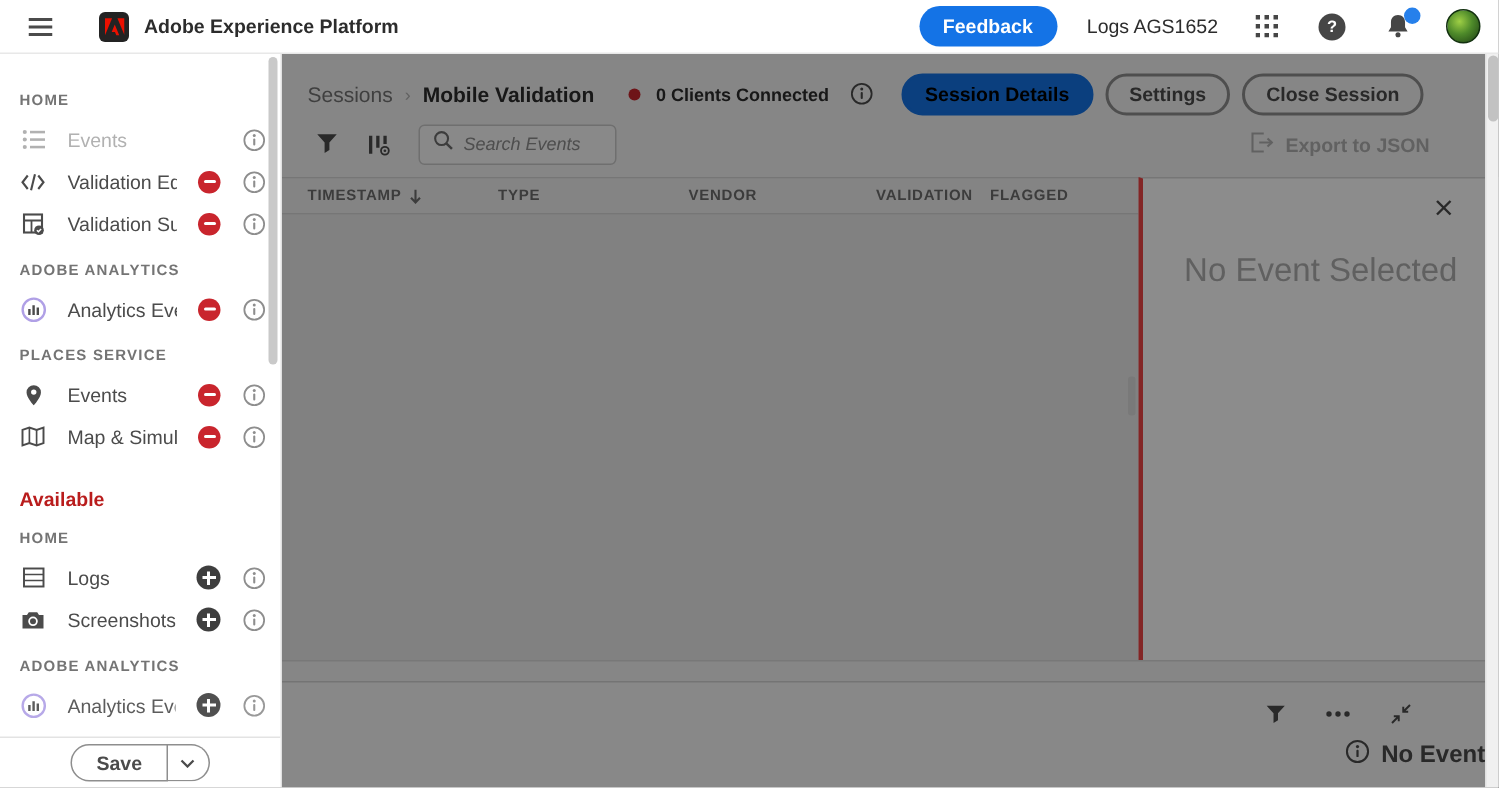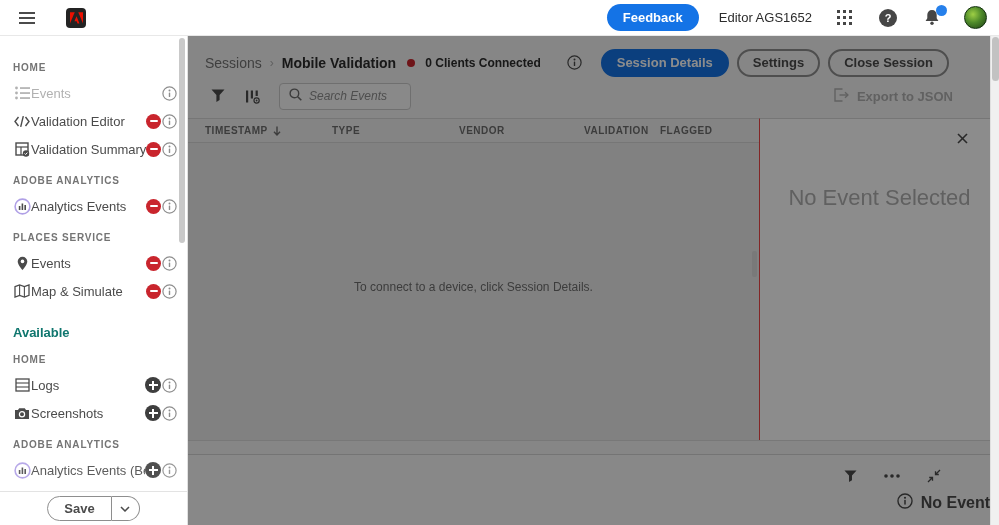--- a/index.html
+++ b/index.html
@@ -33,36 +33,36 @@
 
   
   .shell { display:flex; height:489px; }
 
   
   .sidebar { width:188px; background:#fff; border-right:1px solid #e1e1e1; position:relative;
              overflow:hidden; flex:0 0 188px; }
   .sidebar-scroll { padding-top:14px; }
   .section-label { font-size:10px; font-weight:700; color:#747474; letter-spacing:0.8px;
                    padding:12px 12px 6px 13px; }
-  .side-item { display:flex; align-items:center; height:28px; padding:0 10px 0 13px; gap:0;
+  .side-item { display:flex; align-items:center; height:28px; padding:0 10px 0 13px; gap:14px;
                font-size:13px; color:#4b4b4b; cursor:pointer; }
   .si-icon { width:18px; display:flex; align-items:center; justify-content:center; flex:0 0 18px; }
   .si-label { flex:1; white-space:nowrap; overflow:hidden; }
   .si-label.disabled { color:#b1b1b1; }
   .badge-minus { width:15px; height:15px; border-radius:50%; background:#c9252d; position:relative;
                  cursor:pointer; flex:0 0 15px; }
   .badge-minus::after { content:""; position:absolute; left:3.5px; top:6.5px; width:8px; height:2px;
                         background:#fff; border-radius:1px; }
   .badge-plus { width:16px; height:16px; border-radius:50%; background:#3e3e3e; position:relative;
                 cursor:pointer; flex:0 0 16px; }
   .badge-plus::before { content:""; position:absolute; left:3.5px; top:7px; width:9px; height:2px; background:#fff; }
   .badge-plus::after  { content:""; position:absolute; left:7px; top:3.5px; width:2px; height:9px; background:#fff; }
   .info-badge { width:16px; height:16px; flex:0 0 16px; display:flex; align-items:center;
                 justify-content:center; cursor:pointer; }
-  .avail-heading { font-size:13px; font-weight:700; color:#0f766e; padding:20px 12px 2px 13px; }
+  .avail-heading { font-size:13px; font-weight:700; color:#b91c1c; padding:20px 12px 2px 13px; }
   .clipped-row { opacity:0.9; }
   .sidebar-thumb { position:absolute; top:2px; right:2px; width:6px; height:205px;
                    background:#c9c9c9; border-radius:3px; }
   .save-bar { position:absolute; bottom:0; left:0; width:100%; height:34px; background:#fff;
               border-top:1px solid #e3e3e3; display:flex; align-items:center; justify-content:center; z-index:5; }
   .save-split { display:flex; }
   .save-main { height:25px; padding:0 16px; font-size:13px; font-weight:700; color:#4b4b4b;
                background:#fff; border:1px solid #8e8e8e; border-radius:13px 0 0 13px; cursor:pointer;
                font-family:inherit; }
   .save-chev { height:25px; width:28px; background:#fff; border:1px solid #8e8e8e; border-left:none;
@@ -77,24 +77,24 @@
   .os-thumb { position:absolute; top:1px; left:1px; width:7px; height:44px; background:#c2c2c2; border-radius:4px; }
 
   .main-header { display:flex; align-items:center; justify-content:space-between;
                  padding:13px 50px 6px 17px; height:46px; }
   .breadcrumb { display:flex; align-items:center; gap:8px; font-size:14px; }
   .crumb-root { color:#747474; cursor:pointer; }
   .crumb-sep { color:#b1b1b1; font-size:12px; }
   .crumb-current { color:#2c2c2c; font-weight:700; }
   .header-actions { display:flex; align-items:center; gap:8px; }
   .status-dot { width:8px; height:8px; border-radius:50%; background:#c9252d; margin-right:2px; }
-  .status-text { font-size:12px; font-weight:600; color:#2c2c2c; margin-right:18px; }
+  .status-text { font-size:12px; font-weight:600; color:#2c2c2c; margin-right:6px; }
   .pill-btn { height:28px; border-radius:14px; padding:0 14px; font-size:13px; font-weight:700;
               cursor:pointer; font-family:inherit; }
-  .pill-primary { background:#1473e6; border:2px solid #1473e6; color:#ffffff; margin-left:10px; }
+  .pill-primary { background:#1473e6; border:2px solid #1473e6; color:#000000; margin-left:10px; }
   .pill-quiet { background:transparent; border:2px solid #8e8e8e; color:#4b4b4b; }
 
   .toolbar { display:flex; align-items:center; padding:2px 46px 10px 17px; height:36px; }
   .tool-icon-btn { background:none; border:none; cursor:pointer; width:26px; height:26px;
                    display:flex; align-items:center; justify-content:center; margin-right:8px; }
   .search-box { display:flex; align-items:center; gap:7px; width:132px; height:27px;
                 background:#fafafa; border:1px solid #cacaca; border-radius:4px; padding:0 9px; margin-left:6px; }
   .search-box input { border:none; outline:none; background:transparent; width:100%;
                       font-size:12px; font-style:italic; color:#4b4b4b; font-family:inherit; }
   .search-box input::placeholder { color:#8e8e8e; }
@@ -108,22 +108,22 @@
                 border-bottom:1px solid #d8d8d8; background:#f0f0f0; }
   .th { font-size:10px; font-weight:700; color:#6e6e6e; letter-spacing:0.5px; }
   .th-ts { width:127px; display:flex; align-items:center; gap:5px; }
   .th-type { width:127px; } .th-vendor { width:125px; } .th-val { width:76px; } .th-flag { width:60px; }
   .empty-state { flex:1; display:flex; flex-direction:column; align-items:center; justify-content:center;
                  gap:16px; padding-bottom:10px; }
   .empty-title { font-size:26px; font-weight:300; color:#a8a8a8; }
   .empty-sub { font-size:12px; color:#6e6e6e; }
   .list-thumb { position:absolute; right:2px; top:132px; width:5px; height:26px; background:#dcdcdc; border-radius:2px; }
 
-  .detail-panel { width:240px; flex:0 0 240px; background:#fff; border-left:1px solid #ef4444;
-                  border-top:1px solid #d8d8d8; position:relative; padding-top:66px; }
+  .detail-panel { width:240px; flex:0 0 240px; background:#fff; border-left:3px solid #ef4444;
+                  border-top:1px solid #d8d8d8; position:relative; padding-top:48px; }
   .panel-close { position:absolute; top:8px; right:26px; background:none; border:none; cursor:pointer;
                  width:22px; height:22px; display:flex; align-items:center; justify-content:center; }
   .panel-title { font-size:22px; font-weight:300; color:#b0b0b0; text-align:center; margin-bottom:18px; }
   .panel-body { font-size:12px; color:#6e6e6e; text-align:center; width:176px; margin:0 auto; line-height:1.5; }
 
   .bottom-gap { height:14px; background:#f4f4f4; border-top:1px solid #dadada; }
   .bottom-panel { height:71px; background:#f7f7f7; border-top:1px solid #d4d4d4; position:relative; }
   .bottom-controls { display:flex; align-items:center; justify-content:flex-end; gap:16px;
                      padding:8px 52px 0 0; }
   .no-events { position:absolute; left:0; right:0; top:38px; display:flex; align-items:center;
@@ -145,24 +145,25 @@
   <div class="brand">
     <span class="logo-sq">
       <svg width="13" height="12" viewBox="0 0 30 27">
         <g fill="#eb1000">
           <polygon points="19.1,0 30,0 30,26.2"></polygon>
           <polygon points="10.9,0 0,0 0,26.2"></polygon>
           <polygon points="15,9.7 21.9,26.2 17.4,26.2 15.3,21 10.3,21"></polygon>
         </g>
       </svg>
     </span>
+    <span class="app-title">Adobe Experience Platform</span>
   </div>
   <div class="topbar-right">
     <button class="feedback-btn">Feedback</button>
-    <span class="org-label">Editor AGS1652</span>
+    <span class="org-label">Logs AGS1652</span>
     <button class="icon-btn">
       <svg width="15" height="15" viewBox="0 0 15 15">
           <g fill="#464646">
         <rect x="0" y="0" width="3" height="3"></rect>
             <rect x="6" y="0" width="3" height="3"></rect>
             <rect x="12" y="0" width="3" height="3"></rect>
         <rect x="0" y="6" width="3" height="3"></rect>
             <rect x="6" y="6" width="3" height="3"></rect>
             <rect x="12" y="6" width="3" height="3"></rect>
         <rect x="0" y="12" width="3" height="3"></rect>
@@ -470,21 +471,20 @@
             <svg width="8" height="10" viewBox="0 0 8 10" fill="none" stroke="#6e6e6e" stroke-width="1.4">
                 <path d="M4 0.5v8M1 5.8 4 9l3-3.2"></path>
               </svg>
           </span>
           <span class="th th-type">TYPE</span>
           <span class="th th-vendor">VENDOR</span>
           <span class="th th-val">VALIDATION</span>
           <span class="th th-flag">FLAGGED</span>
         </div>
         <div class="empty-state">
-          <div class="empty-sub">To connect to a device, click Session Details.</div>
         </div>
         <span class="list-thumb"></span>
       </section>
 
       <aside class="detail-panel">
         <button class="panel-close">
           <svg width="11" height="11" viewBox="0 0 11 11" stroke="#4b4b4b" stroke-width="1.6">
               <line x1="1" y1="1" x2="10" y2="10"></line>
               <line x1="10" y1="1" x2="1" y2="10"></line>
             </svg>

